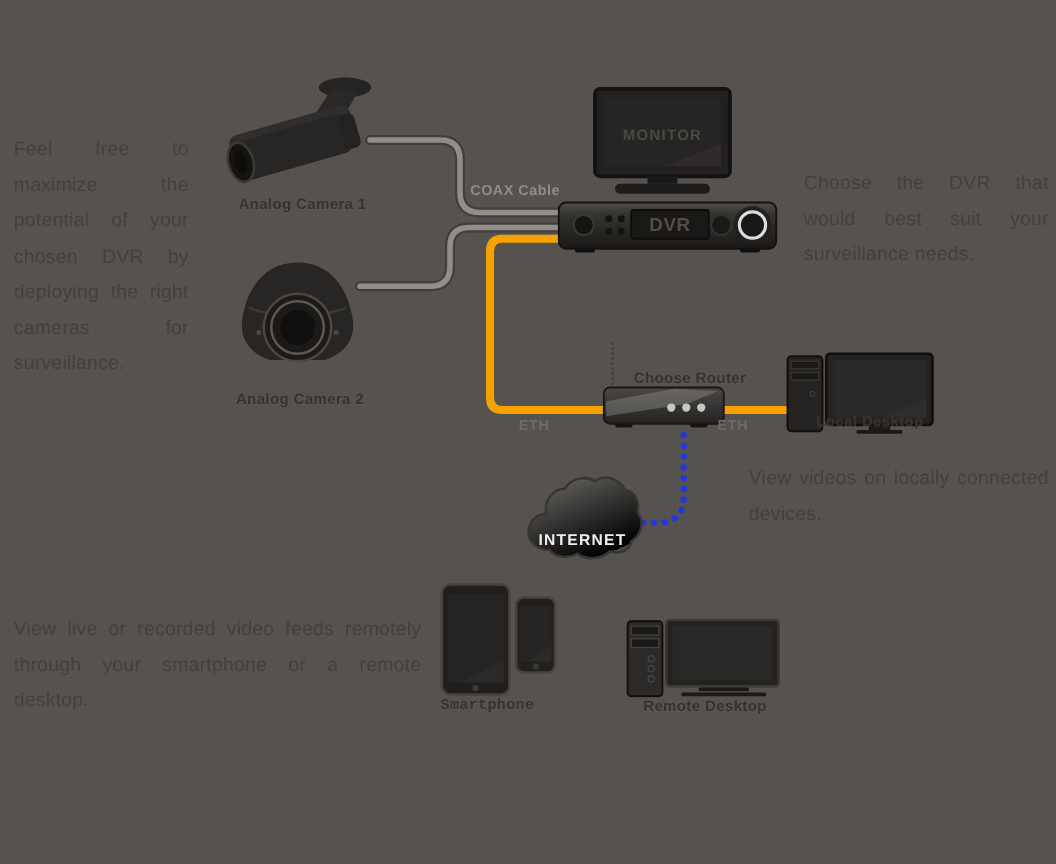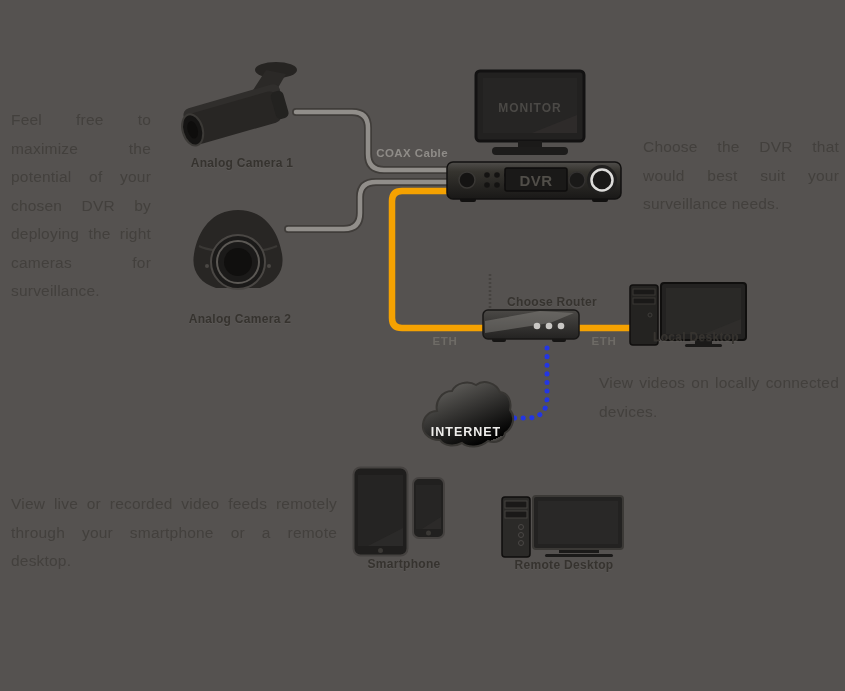--- a/index.html
+++ b/index.html
@@ -17,21 +17,21 @@
     font-size:12px;font-weight:bold;color:var(--label-text,#37342F);
     text-align:center;letter-spacing:.3px;white-space:nowrap;
     text-shadow:0 1px 1px rgba(255,255,255,0.05);
   }
   .cable-label{
     font-size:11.5px;font-weight:bold;color:var(--coax-label-text,#8F8C88);
     text-align:right;letter-spacing:.4px;white-space:nowrap;
   }
   .eth-label{
     font-size:11.5px;font-weight:bold;color:var(--eth-label-text,#6E6B66);
-    text-align:center;letter-spacing:.6px;white-space:nowrap;
+    letter-spacing:.6px;white-space:nowrap;
   }
   .screen-label{
     font-size:12px;font-weight:bold;color:var(--monitor-text,#4B4946);
     text-align:center;letter-spacing:1px;white-space:nowrap;
   }
   .dvr-label{
     font-size:15px;font-weight:bold;color:var(--dvr-text,#514E49);
     text-align:center;letter-spacing:.5px;white-space:nowrap;
   }
   .cloud-label{
@@ -178,21 +178,21 @@
     <rect x="6" y="9" width="45" height="71" fill="#252423"></rect>
     <polygon points="51,80 51,62 16,80" fill="#302F2D" opacity="0.6"></polygon>
     <circle cx="28.5" cy="84.5" r="2.5" fill="#3A3835"></circle>
   </svg>
   <svg class="abs" style="left:412px;top:477px;" width="33" height="62" viewBox="0 0 33 62">
     <rect x="1" y="1" width="31" height="60" rx="6" fill="#21201F" stroke="#454240" stroke-width="2"></rect>
     <rect x="4" y="8" width="25" height="44" fill="#262524"></rect>
     <polygon points="29,52 29,40 10,52" fill="#302F2D" opacity="0.6"></polygon>
     <circle cx="16.5" cy="56" r="2.5" fill="#3A3835"></circle>
   </svg>
-  <div class="abs node-label" style="left:334px;top:557px;width:140px;">Smartphone</div>
+  <div class="abs node-label" style="left:320px;top:557px;width:140px;font-family:Liberation Mono, monospace;">Smartphone</div>
 
   <svg class="abs" style="left:501px;top:496px;" width="30" height="62" viewBox="0 0 30 62">
     <rect x="1" y="1" width="28" height="60" rx="3" fill="#2B2A28" stroke="#0F0E0D" stroke-width="1.5"></rect>
     <rect x="4" y="5" width="22" height="7" fill="#1A1918" stroke="#44423F" stroke-width="1"></rect>
     <rect x="4" y="15" width="22" height="7" fill="#1A1918" stroke="#44423F" stroke-width="1"></rect>
     <circle cx="20" cy="31" r="2.5" fill="none" stroke="#4A4745" stroke-width="1"></circle>
     <circle cx="20" cy="39" r="2.5" fill="none" stroke="#4A4745" stroke-width="1"></circle>
     <circle cx="20" cy="47" r="2.5" fill="none" stroke="#4A4745" stroke-width="1"></circle>
   </svg>
   <svg class="abs" style="left:532px;top:495px;" width="92" height="63" viewBox="0 0 92 63">

